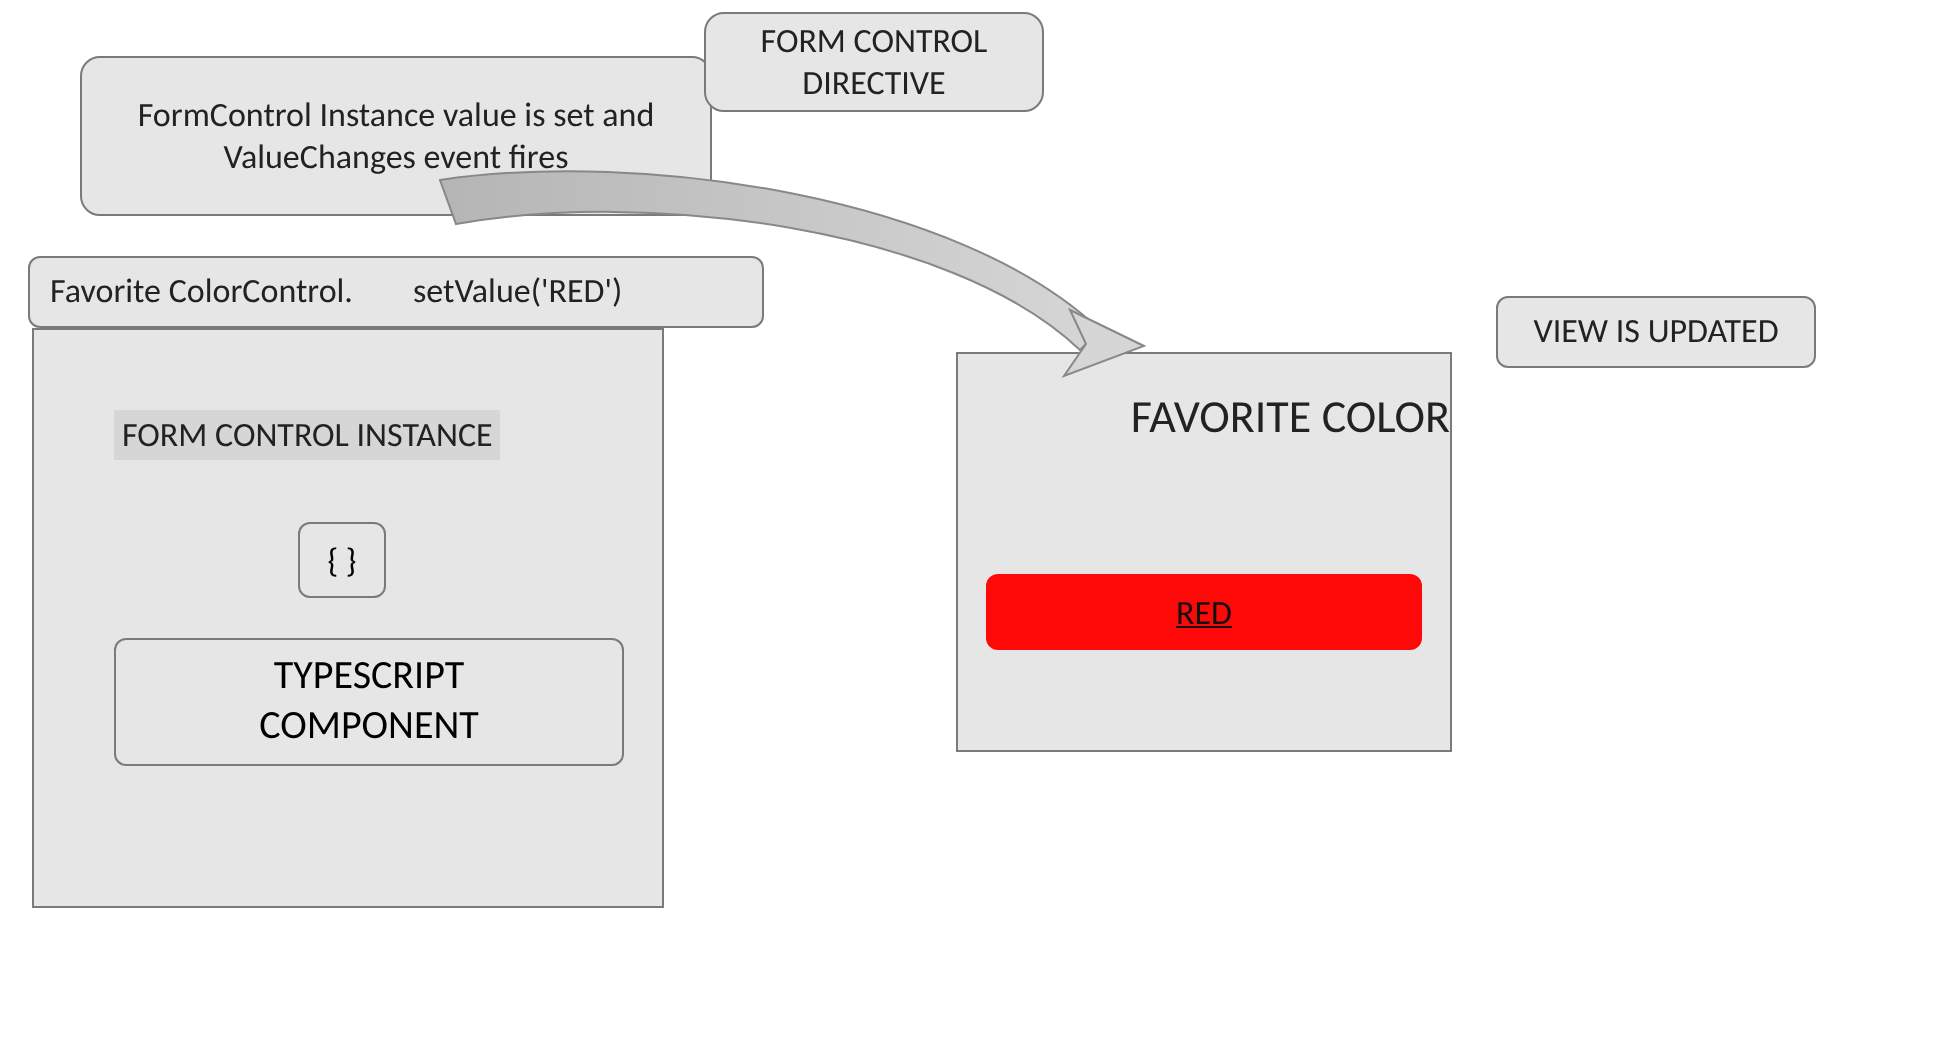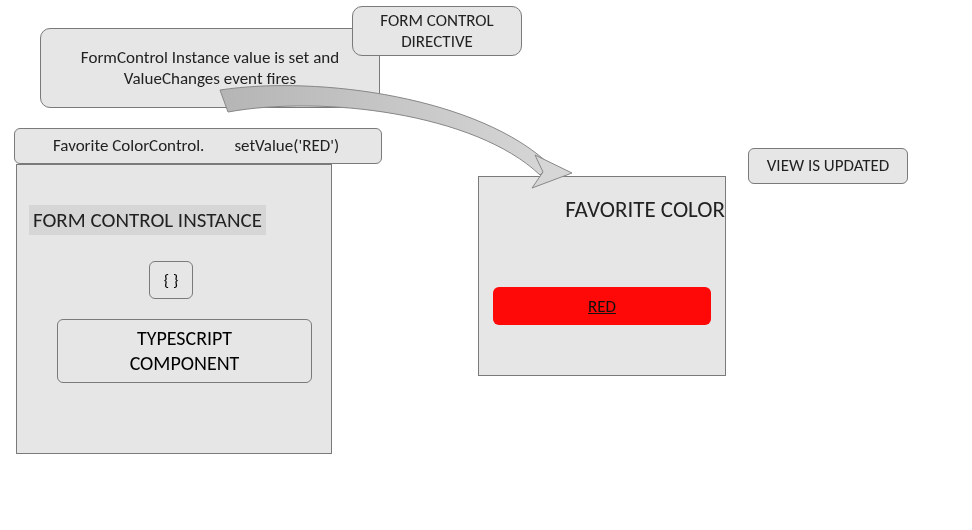--- a/index.html
+++ b/index.html
@@ -26,24 +26,25 @@
       line-height: 1.25;
     }
     .box.small-radius { border-radius: 6px; }
     .panel {
       position: absolute;
       background: #e6e6e6;
       border: 1px solid #7a7a7a;
     }
     .formcontrol-instance-label {
       position: absolute;
-      font-size: 21px;
+      font-size: 17px;
       color: #222;
       background: #d6d6d6;
       padding: 2px 4px;
+      margin-left: 28px;
     }
     .curly-box {
       position: absolute;
       border: 1px solid #7a7a7a;
       border-radius: 6px;
       width: 44px;
       height: 38px;
       display: flex;
       align-items: center;
       justify-content: center;
@@ -79,29 +80,29 @@
       text-decoration: underline;
     }
     .arrow-svg {
       position: absolute;
       pointer-events: none;
     }
   </style>
 </head>
 <body>
 
-<div class="box" style="left:40px; top:28px; width:340px; height:80px;">
+<div class="box" style="left:40px; top:28px; width:316px; height:80px;">
   <span>FormControl Instance value is set and ValueChanges event fires</span>
 </div>
 
 <div class="box" style="left:352px; top:6px; width:170px; height:50px;align-items:center;">
   <span>FORM CONTROL DIRECTIVE</span>
 </div>
 
-<div class="box small-radius" style="left:14px; top:128px; width:368px; height:36px; justify-content: center; gap: 30px; padding-left: 10px;">
+<div class="box small-radius" style="left:14px; top:128px; width:368px; height:36px; justify-content: flex-start; gap: 30px; padding-left: 10px;">
   <span>Favorite ColorControl.</span>
   <span>setValue('RED')</span>
 </div>
 
 <div class="box small-radius" style="left:748px; top:116px; width:160px; height:36px;margin-top:32px;">
   <span>VIEW IS UPDATED</span>
 </div>
 
 <div class="panel" style="left:16px; top:164px; width:316px; height:290px;">
   <div class="formcontrol-instance-label" style="left:12px; top:40px;">

